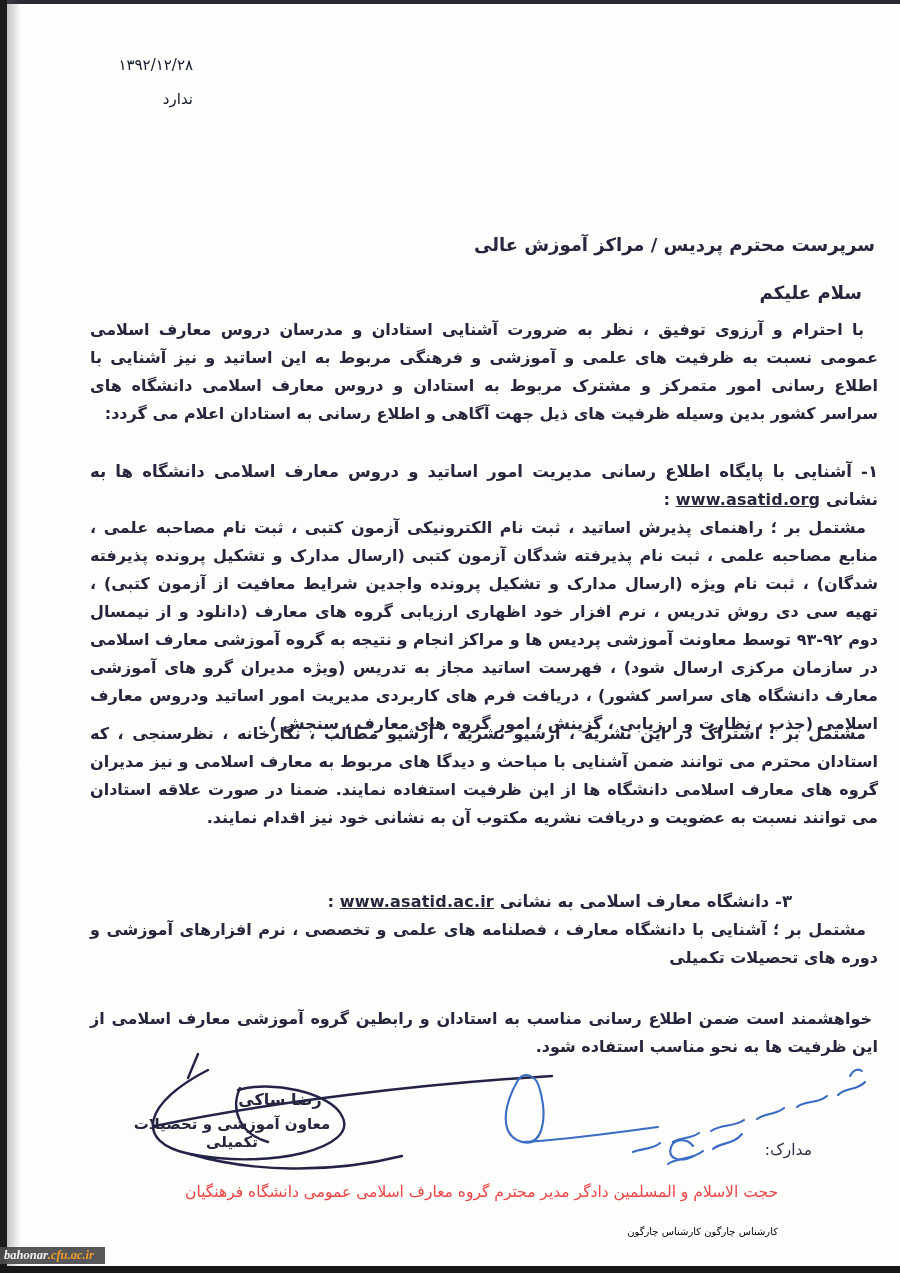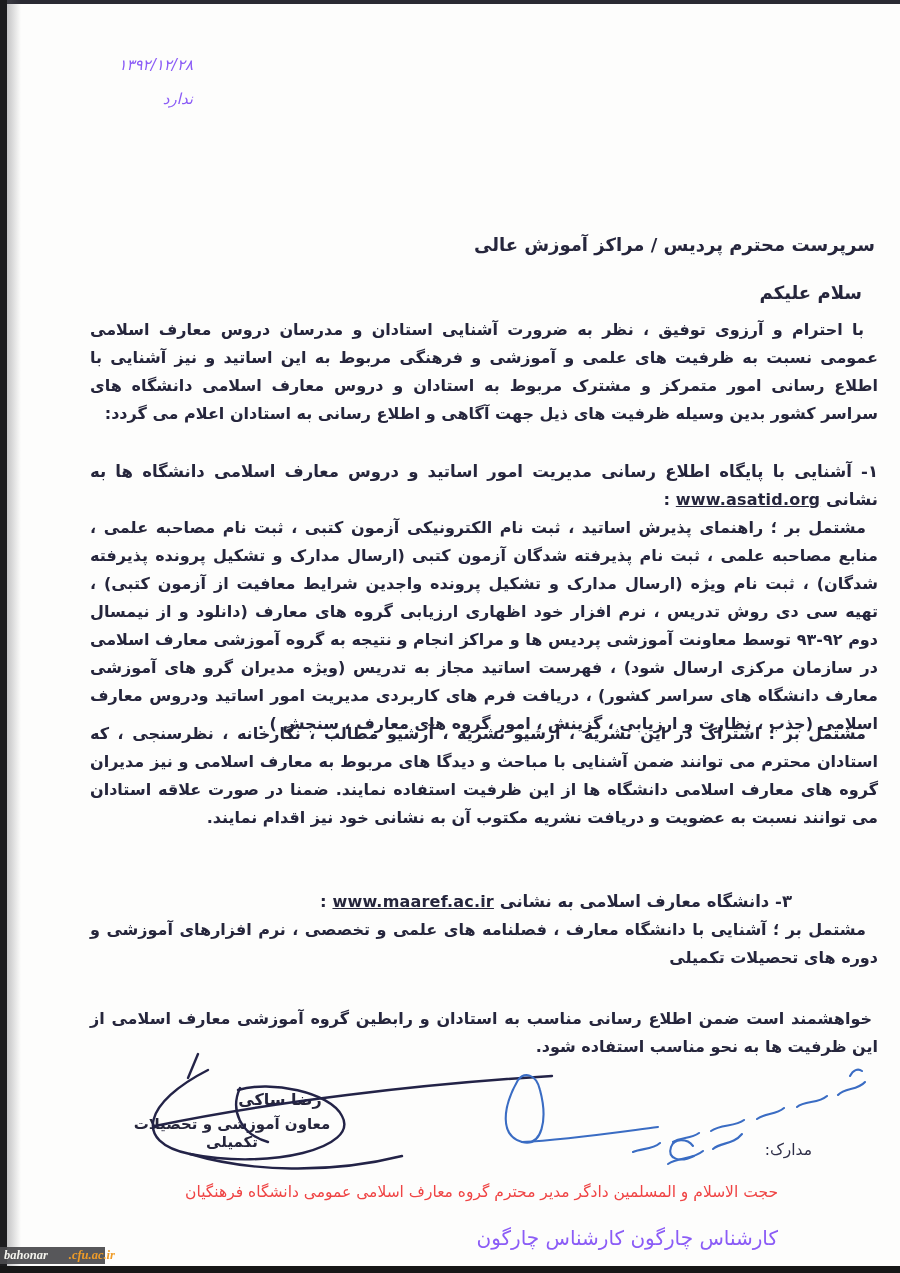--- a/index.html
+++ b/index.html
@@ -13,21 +13,21 @@
     color:#26263c;
   }
   
   .edge-left{position:absolute;left:0;top:0;width:7px;height:1273px;background:#1c1c1e;}
   .edge-top{position:absolute;left:0;top:0;width:900px;height:4px;background:#2a2a33;}
   .edge-bottom{position:absolute;left:0;top:1266px;width:900px;height:7px;background:#171717;}
   .edge-shadow{position:absolute;left:7px;top:0;width:14px;height:1273px;
     background:linear-gradient(to right,rgba(90,90,95,.35),rgba(255,255,255,0));}
   
   .meta{position:absolute;left:55px;top:48px;width:138px;text-align:right;
-    font-size:15px;font-weight:400;color:#8b5cf6;line-height:34px;font-style:italic;}
+    font-size:15px;font-weight:400;color:#0f172a;line-height:34px;}
   
   .recipient{position:absolute;right:25px;top:234px;font-size:18px;font-weight:700;margin-left:15px;}
   .salutation{position:absolute;right:38px;top:282px;font-size:18px;font-weight:700;text-align:right;}
   
   .para{position:absolute;right:22px;width:788px;font-size:16px;font-weight:700;
     line-height:28px;text-align:justify;}
   .intro{top:316px;text-indent:14px;}
   .item1{top:458px;}
   .item2{top:720px;}
   .item3{top:888px;}
@@ -37,28 +37,28 @@
   .item3 .item-heading{padding-right:86px;}
   .item-body{text-indent:12px;}
   .url{font-weight:700;text-decoration:underline;font-size:16px;letter-spacing:.2px;}
   
   .sig-name{position:absolute;left:225px;top:1090px;width:110px;text-align:center;
     font-size:16px;font-weight:700;}
   .sig-title{position:absolute;left:128px;top:1115px;width:208px;text-align:center;
     font-size:15px;font-weight:700;}
   .copy-label{position:absolute;right:88px;top:1141px;font-size:15.5px;font-weight:400;color:#2e2e48;}
   .cc1{position:absolute;right:122px;top:1183px;font-size:15.5px;font-weight:400;color:#ef4444;}
-  .cc2{position:absolute;right:122px;top:1226px;font-size:20px;font-weight:400;color:#8b5cf6;}
+  .cc2{position:absolute;right:122px;top:1226px;font-size:10px;font-weight:400;color:#000000;}
   
   .ink-overlay{position:absolute;left:90px;top:1030px;width:790px;height:150px;pointer-events:none;}
   
   .watermark{position:absolute;left:0;top:1247px;width:101px;height:17px;
     background:rgba(74,74,78,.93);display:flex;align-items:center;padding-left:4px;
     font-family:"Liberation Serif",serif;font-style:italic;font-weight:700;
-    font-size:12.5px;direction:ltr;white-space:nowrap;gap:21px;}
+    font-size:12.5px;direction:ltr;white-space:nowrap;}
   .wm-name{color:#f4f4ee;}
   .wm-domain{color:#ef9c28;}
 </style>
 </head>
 <body>
 
 <div class="page">
 
   <div class="edge-top"></div>
   <div class="edge-left"></div>
@@ -77,21 +77,21 @@
   <div class="para item1">
     <span class="item-heading"><span>۱- آشنایی با پایگاه اطلاع رسانی مدیریت امور اساتید و دروس معارف اسلامی دانشگاه ها به نشانی</span> <span class="url" dir="ltr">www.asatid.org</span> <span>:</span></span>
     <div class="item-body">مشتمل بر ؛ راهنمای پذیرش اساتید ، ثبت نام الکترونیکی آزمون کتبی ، ثبت نام مصاحبه علمی ، منابع مصاحبه علمی ، ثبت نام پذیرفته شدگان آزمون کتبی (ارسال مدارک و تشکیل پرونده پذیرفته شدگان) ، ثبت نام ویژه (ارسال مدارک و تشکیل پرونده واجدین شرایط معافیت از آزمون کتبی) ، تهیه سی دی روش تدریس ، نرم افزار خود اظهاری ارزیابی گروه های معارف (دانلود و از نیمسال دوم ۹۲-۹۳ توسط معاونت آموزشی پردیس ها و مراکز انجام و نتیجه به گروه آموزشی معارف اسلامی در سازمان مرکزی ارسال شود) ، فهرست اساتید مجاز به تدریس (ویژه مدیران گرو های آموزشی معارف دانشگاه های سراسر کشور) ، دریافت فرم های کاربردی مدیریت امور اساتید ودروس معارف اسلامی (جذب ، نظارت و ارزیابی ، گزینش ، امور گروه های معارف ، سنجش ) .</div>
   </div>
 
   <div class="para item2">
     <div class="item-body">مشتمل بر ؛ اشتراک در این نشریه ، آرشیو نشریه ، آرشیو مطالب ، نگارخانه ، نظرسنجی ، که استادان محترم می توانند ضمن آشنایی با مباحث و دیدگا های مربوط به معارف اسلامی و نیز مدیران گروه های معارف اسلامی دانشگاه ها از این ظرفیت استفاده نمایند. ضمنا در صورت علاقه استادان می توانند نسبت به عضویت و دریافت نشریه مکتوب آن به نشانی خود نیز اقدام نمایند.</div>
   </div>
 
   <div class="para item3">
-    <div class="item-heading"><span>۳- دانشگاه معارف اسلامی به نشانی</span> <span class="url" dir="ltr">www.maaref.ac.ir</span> <span>:</span></div>
+    <div class="item-heading"><span>۳- دانشگاه معارف اسلامی به نشانی</span> <span class="url" dir="ltr">www.asatid.ac.ir</span> <span>:</span></div>
     <div class="item-body">مشتمل بر ؛ آشنایی با دانشگاه معارف ، فصلنامه های علمی و تخصصی ، نرم افزارهای آموزشی و دوره های تحصیلات تکمیلی</div>
   </div>
 
   <div class="para closing">خواهشمند است ضمن اطلاع رسانی مناسب به استادان و رابطین گروه آموزشی معارف اسلامی از این ظرفیت ها به نحو مناسب استفاده شود.</div>
 
   <div class="sig-name">رضا ساکی</div>
   <div class="sig-title">معاون آموزشی و تحصیلات تکمیلی</div>
 
   <svg class="ink-overlay" viewBox="0 0 790 150">
 

